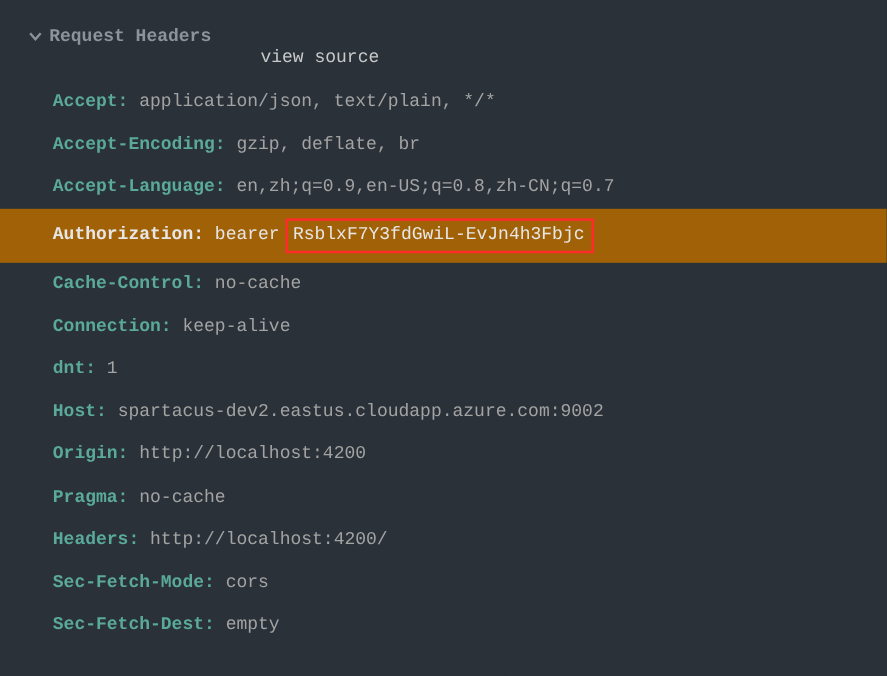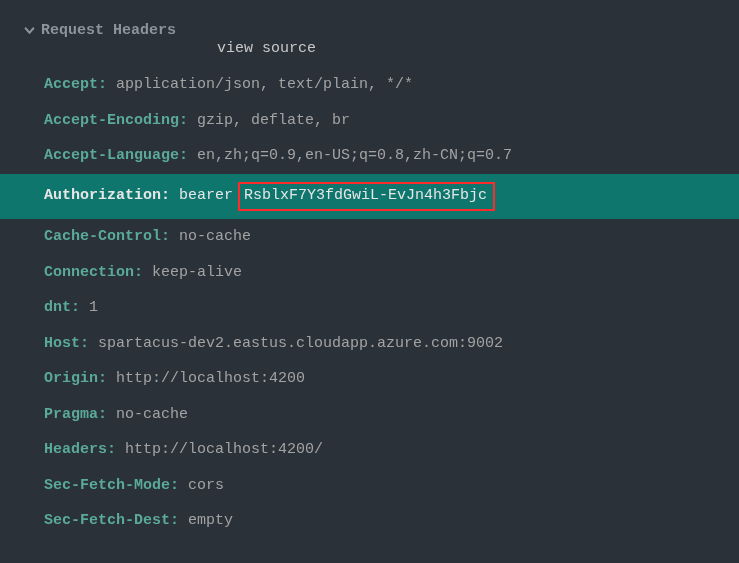--- a/index.html
+++ b/index.html
@@ -34,21 +34,21 @@
     display: inline-block;
   }
   .caret svg { display: block; }
   .header-row {
     padding: 8px 0 8px 44px;
     font-size: 15px;
     line-height: 1.3;
     white-space: nowrap;
   }
   .header-row.highlighted {
-    background: #0f766e;
+    background: #a16207;
   }
   .key {
     color: #5aa99a;
     font-weight: bold;
   }
   .colon {
     color: #5aa99a;
     font-weight: bold;
   }
   .value {

